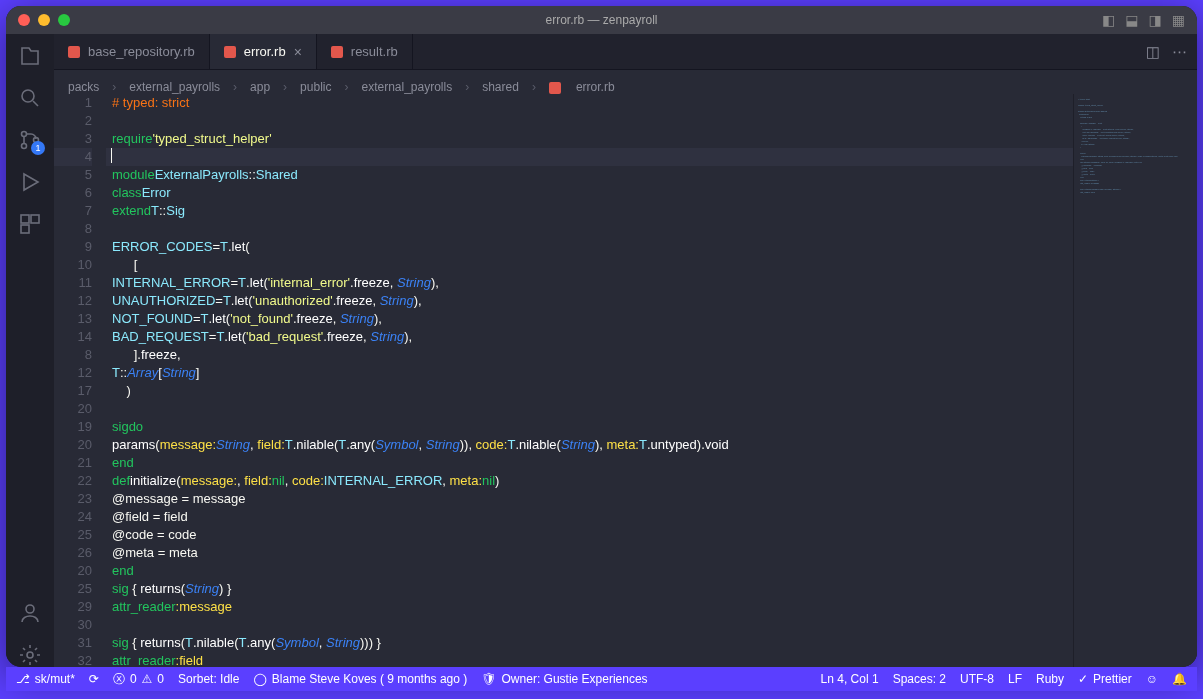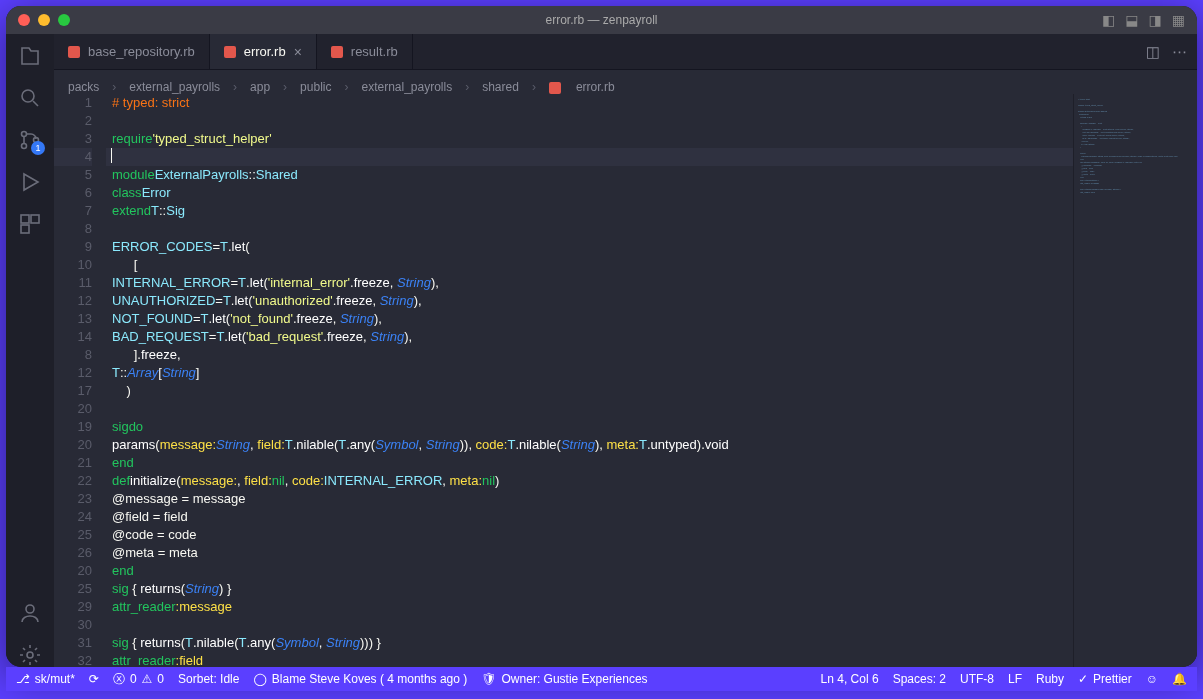--- a/index.html
+++ b/index.html
@@ -232,28 +232,28 @@
     </div>
   <div class="item">
       <span>ⓧ</span>
       <span>0</span>
       <span>⚠</span>
       <span>0</span>
     </div>
   <div class="item">Sorbet: Idle</div>
   <div class="item">
       <span>◯</span>
-      <span>Blame Steve Koves ( 4 months ago )</span>
+      <span>Blame Steve Koves ( 9 months ago )</span>
     </div>
   <div class="item">
       <span>🛡</span>
       <span>Owner: Gustie Experiences</span>
     </div>
   <div class="right">
-    <div class="item">Ln 4, Col 6</div>
+    <div class="item">Ln 4, Col 1</div>
     <div class="item">Spaces: 2</div>
     <div class="item">UTF-8</div>
     <div class="item">LF</div>
     <div class="item">Ruby</div>
     <div class="item">
         <span>✓</span>
         <span>Prettier</span>
       </div>
     <div class="item">☺</div>
     <div class="item">🔔</div>

